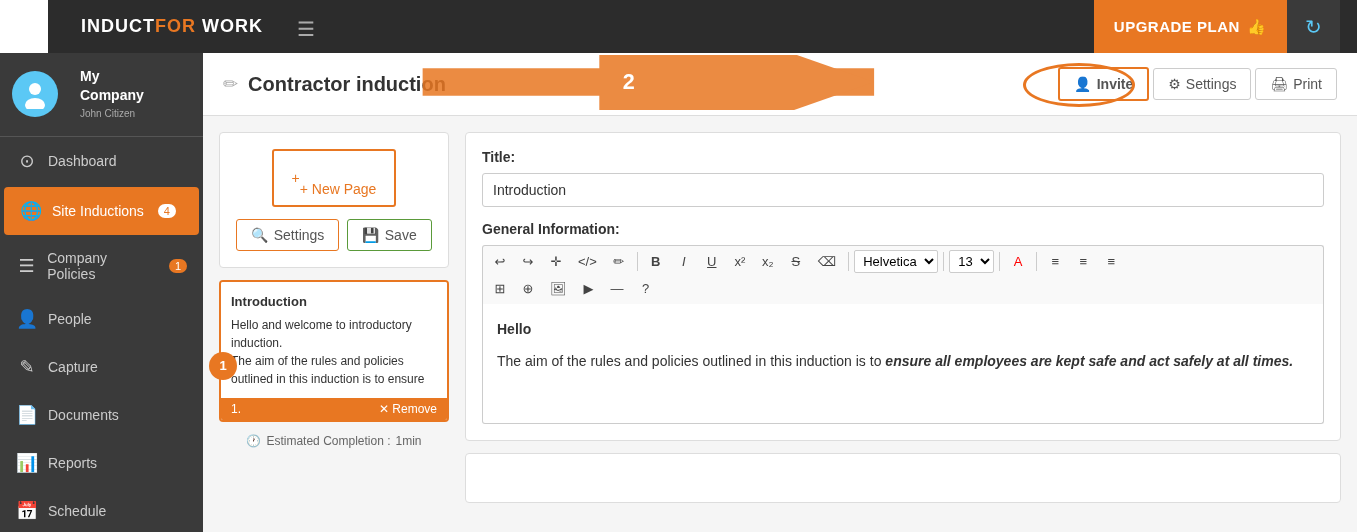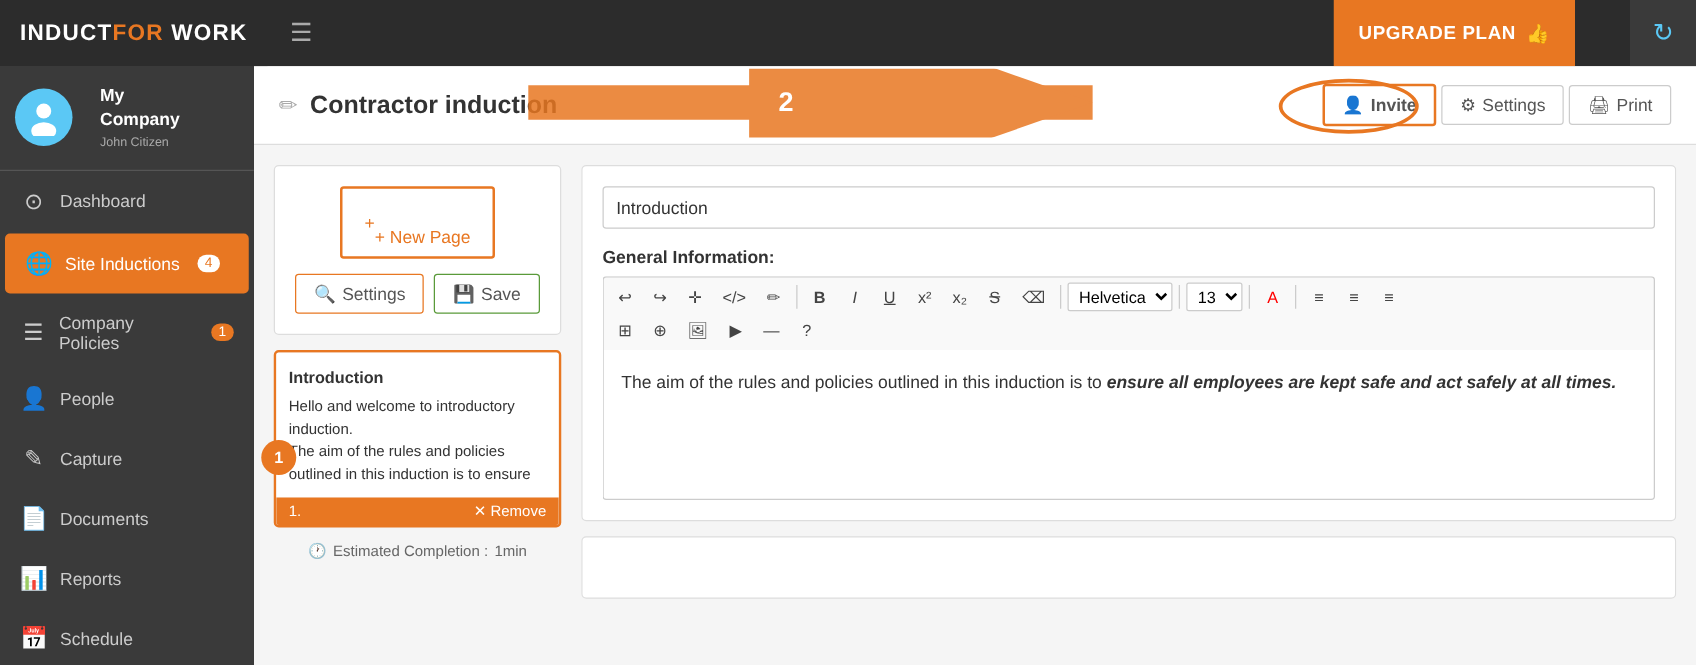--- a/index.html
+++ b/index.html
@@ -6,43 +6,43 @@
     body { font-family: Arial, sans-serif; font-size: 14px; display: flex; flex-direction: column; height: 532px; overflow: hidden; }
 
     
     .top-bar {
       display: flex;
       align-items: center;
       background: #2c2c2c;
       height: 53px;
       min-height: 53px;
       justify-content: space-between;
-      padding: 0;
+      padding: 17px;
+      margin-left: 48px;
     }
     .top-bar-logo {
       display: flex;
       align-items: center;
       background: #2c2c2c;
       padding: 0 16px;
       height: 100%;
     }
     .logo-text {
       color: white;
       font-size: 18px;
       font-weight: bold;
       letter-spacing: 1px;
     }
     .logo-induct { color: #fff; }
     .logo-for { color: #e87722; }
     .logo-work { color: #fff; }
     .top-bar-right {
       display: flex;
-      align-items: flex-start;
+      align-items: center;
       height: 100%;
-      gap: 44px;
     }
     .upgrade-btn {
       background: #e87722;
       color: white;
       border: none;
       padding: 0 20px;
       height: 53px;
       font-size: 15px;
       font-weight: bold;
       cursor: pointer;
@@ -578,20 +578,21 @@
         <div class="estimated-completion">
           <span>🕐</span>
           <span>Estimated Completion :</span>
           <span>1min</span>
         </div>
       </div>
 
       <div class="editor-panel">
         <div class="editor-card">
           
+          <div class="field-label">Title:</div>
           <input class="field-input" type="text" value="Introduction" style="">
 
           
           <div class="field-label">General Information:</div>
 
           
           <div class="toolbar">
             <div class="toolbar-row">
               <button class="tb-btn">↩</button>
               <button class="tb-btn">↪</button>
@@ -634,20 +635,21 @@
               <button class="tb-btn">⊕</button>
               <button class="tb-btn">🖼</button>
               <button class="tb-btn">▶</button>
               <button class="tb-btn">—</button>
               <button class="tb-btn">?</button>
             </div>
           </div>
 
           
           <div class="editor-area">
+            <p><strong>Hello</strong></p>
             <p>The aim of the rules and policies outlined in this induction is to <strong><em>ensure all employees are kept safe and act safely at all times.</em></strong></p>
           </div>
         </div>
 
         <div style="background:white;border:1px solid #ddd;border-radius:4px;height:50px;"></div>
       </div>
 
     </div>
   </div>
 </div>

